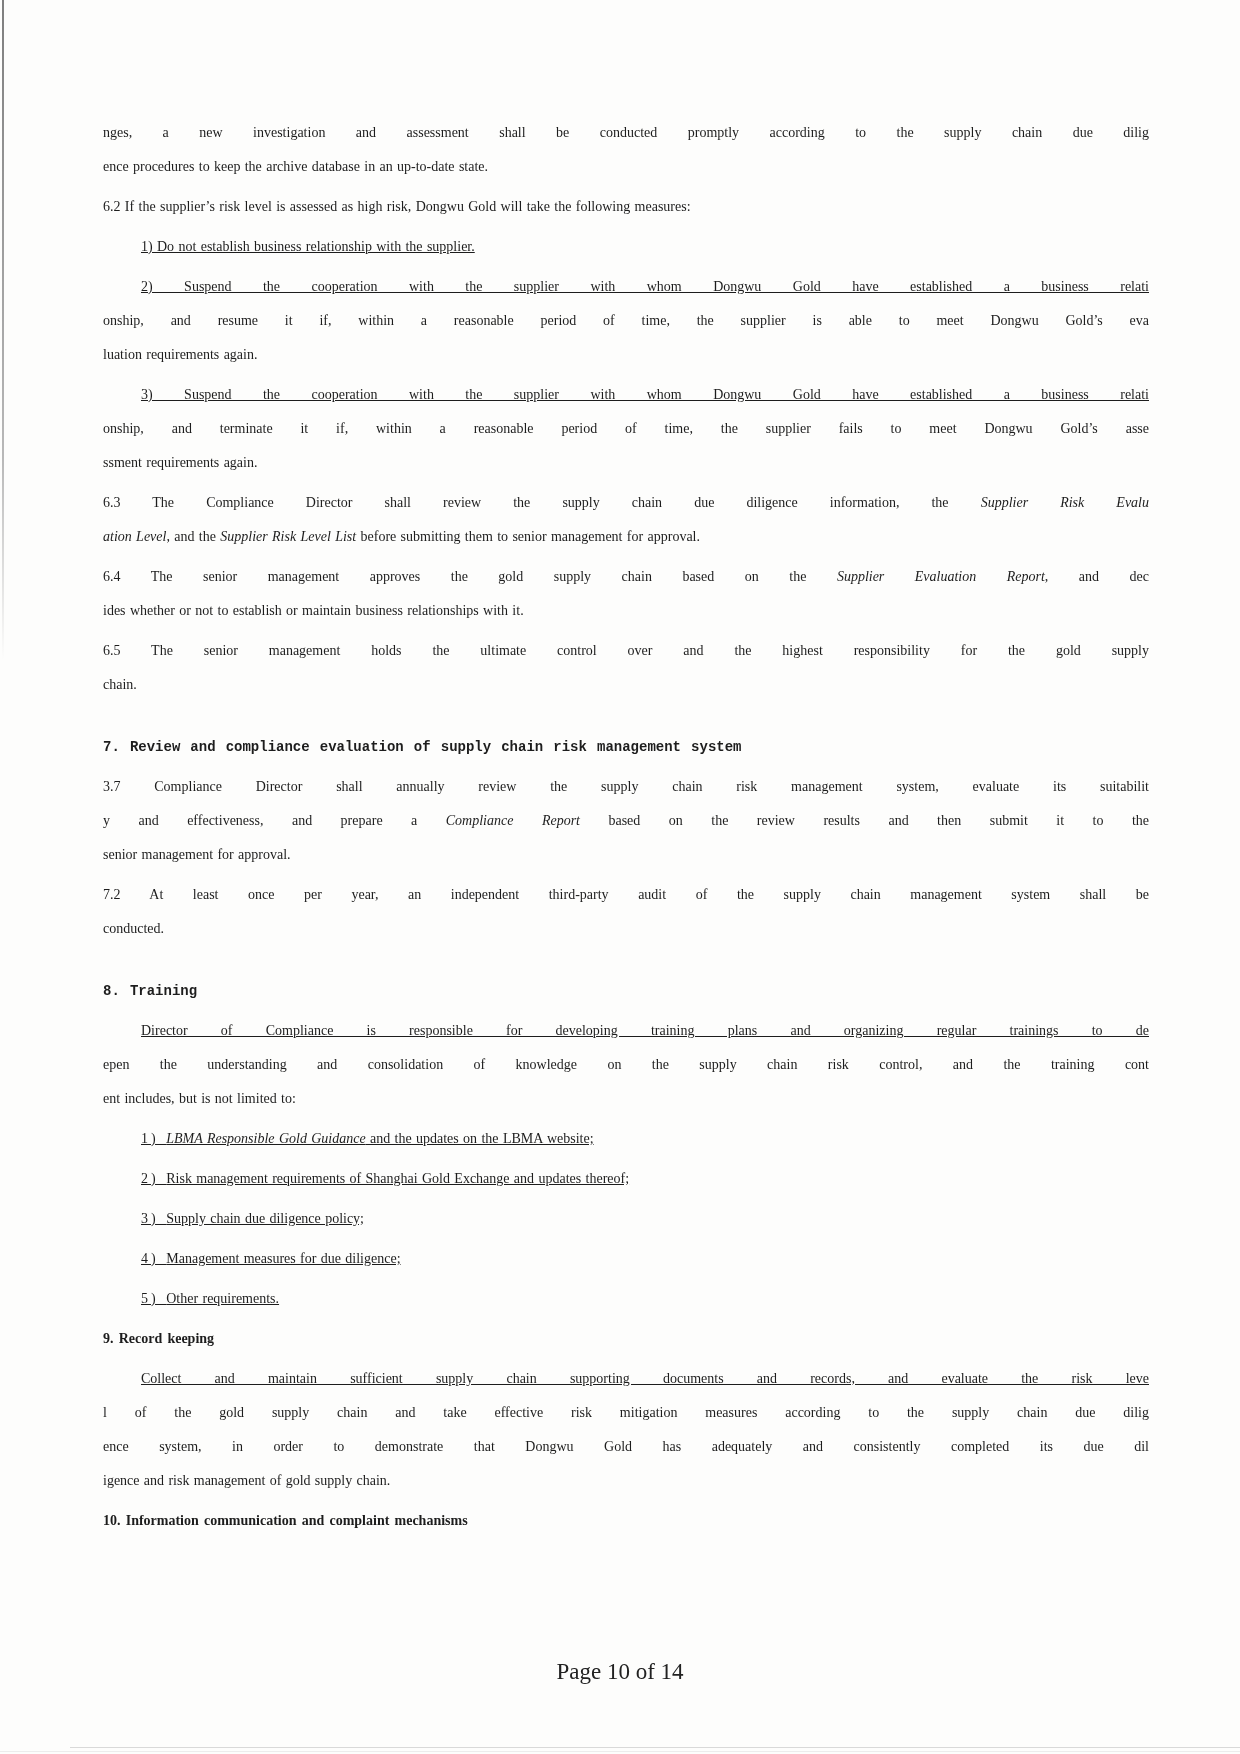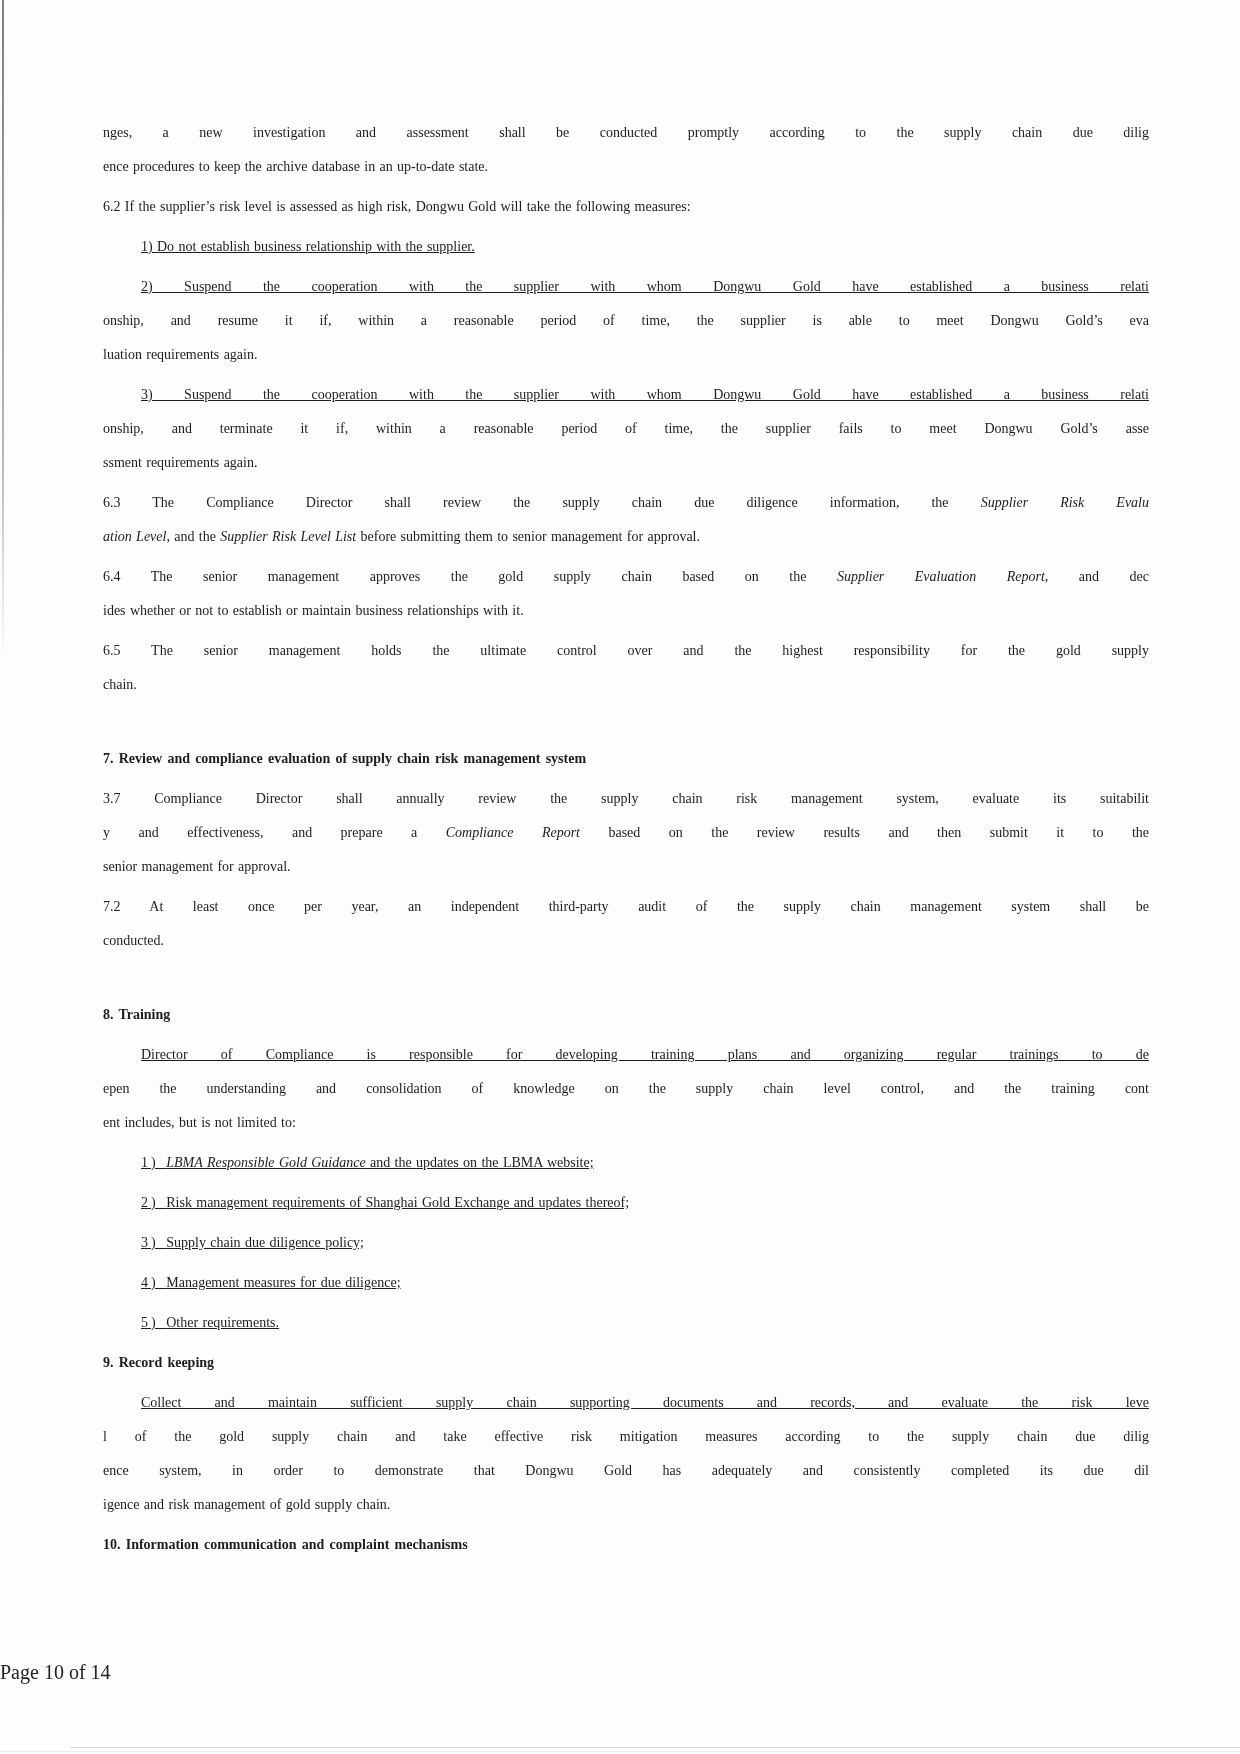--- a/index.html
+++ b/index.html
@@ -31,21 +31,21 @@
     top: 1751px; height: 1px;
     background: #ececec;
   }
   .content {
     position: absolute;
     left: 103px;
     top: 116px;
     width: 1046px;
   }
   .block { margin: 0 0 6px 0; }
-  .block.section-gap { margin-top: 40px; }
+  .block.section-gap { margin-top: 28px; font-family: Liberation Mono, monospace; }
   .line {
     font-size: 14px;
     line-height: 34px;
     height: 34px;
     overflow: hidden;
     word-spacing: 0.06em;
     text-align: left;
   }
   .line.just {
     text-align: justify;
@@ -53,22 +53,22 @@
     text-align-last: justify;
   }
   .line.indent { padding-left: 38px; text-decoration: underline; }
   .heading .line { font-weight: 700; word-spacing: 0.12em; }
   .it { font-style: italic; margin-top: 12px; }
   .marker { letter-spacing: 0.22em; }
   .footer {
     position: absolute;
     left: 0; right: 0;
     top: 1660px;
-    text-align: left;
-    font-size: 20px;
+    text-align: center;
+    font-size: 23px;
     line-height: 24px;
     color: #222222;
   }
 </style>
 </head>
 <body>
 
 <div class="page">
   <div class="scan-edge-left"></div>
   <div class="scan-edge-bottom"></div>
@@ -117,21 +117,21 @@
       </div>
       <div class="block">
         <div class="line just"><span>7.2 At least once per year, an independent third-party audit of the supply chain management system shall be</span></div>
         <div class="line"><span>conducted.</span></div>
       </div>
       <div class="block heading section-gap">
         <div class="line"><span>8. Training</span></div>
       </div>
       <div class="block">
         <div class="line just indent"><span>Director of Compliance is responsible for developing training plans and organizing regular trainings to de</span></div>
-        <div class="line just"><span>epen the understanding and consolidation of knowledge on the supply chain level control, and the training cont</span></div>
+        <div class="line just"><span>epen the understanding and consolidation of knowledge on the supply chain risk control, and the training cont</span></div>
         <div class="line"><span>ent includes, but is not limited to:</span></div>
       </div>
       <div class="block">
         <div class="line indent"><span class="marker">1) </span><span class="it">LBMA Responsible Gold Guidance</span><span> and the updates on the LBMA website;</span></div>
       </div>
       <div class="block">
         <div class="line indent"><span class="marker">2) </span><span>Risk management requirements of Shanghai Gold Exchange and updates thereof;</span></div>
       </div>
       <div class="block">
         <div class="line indent"><span class="marker">3) </span><span>Supply chain due diligence policy;</span></div>

